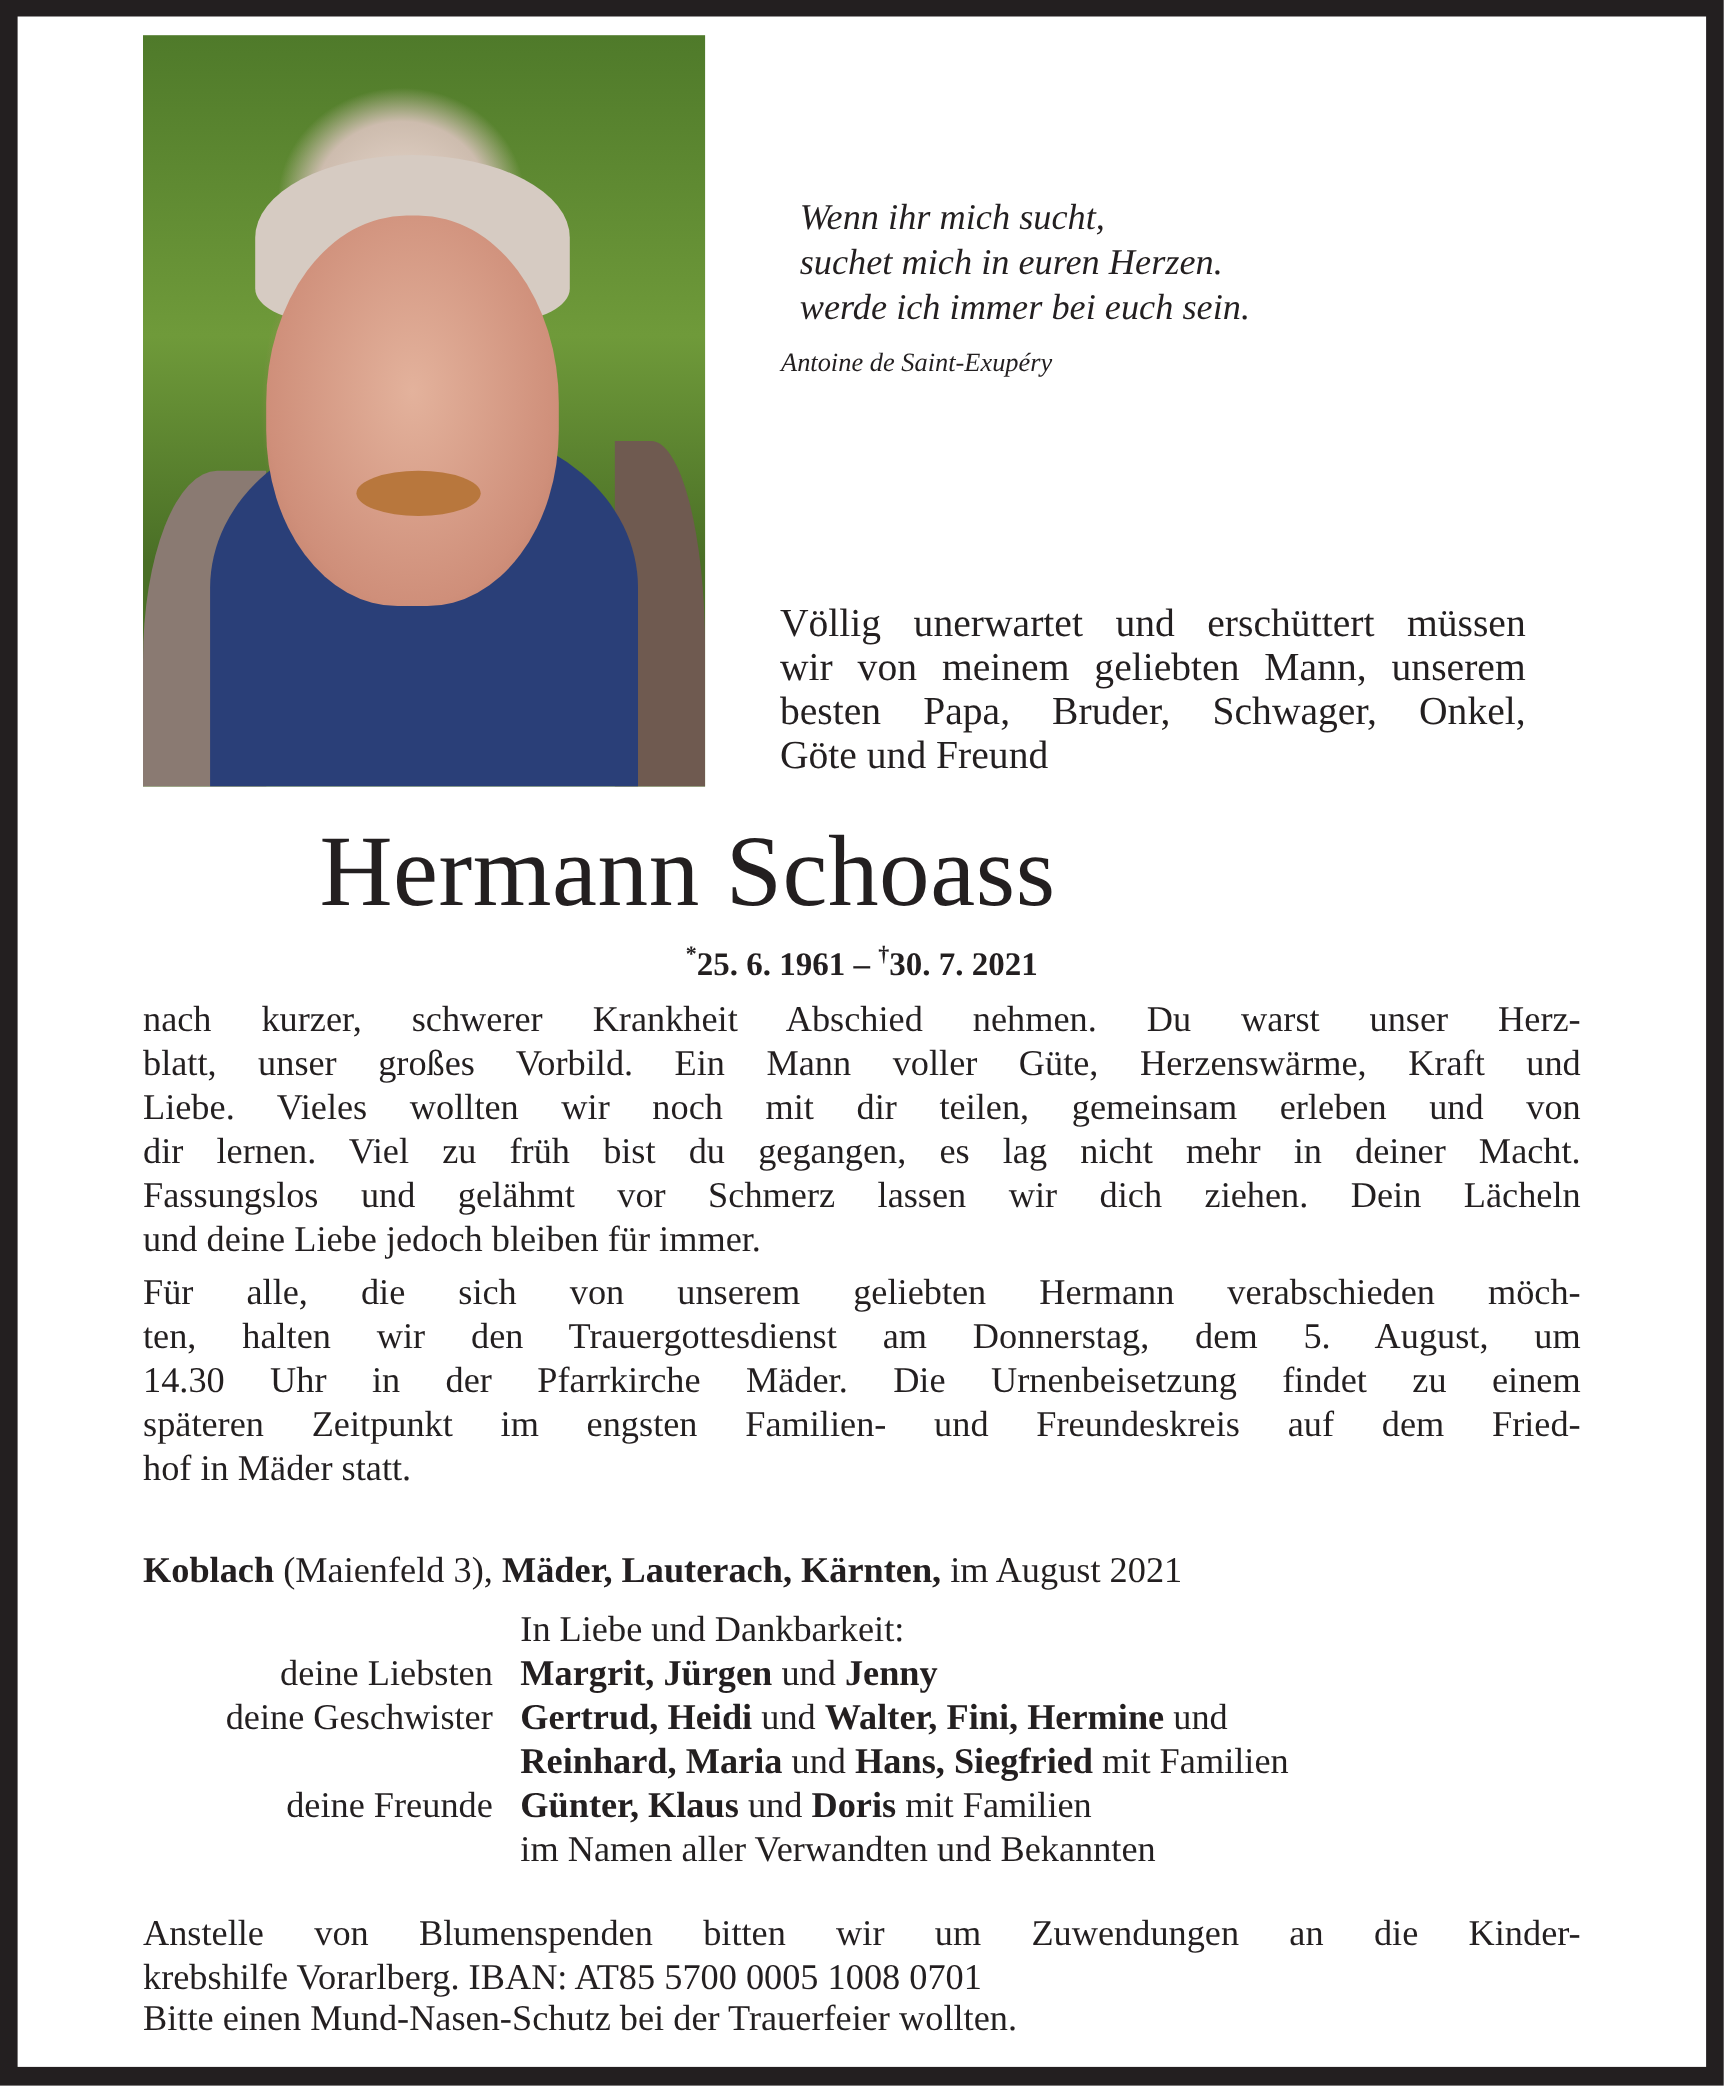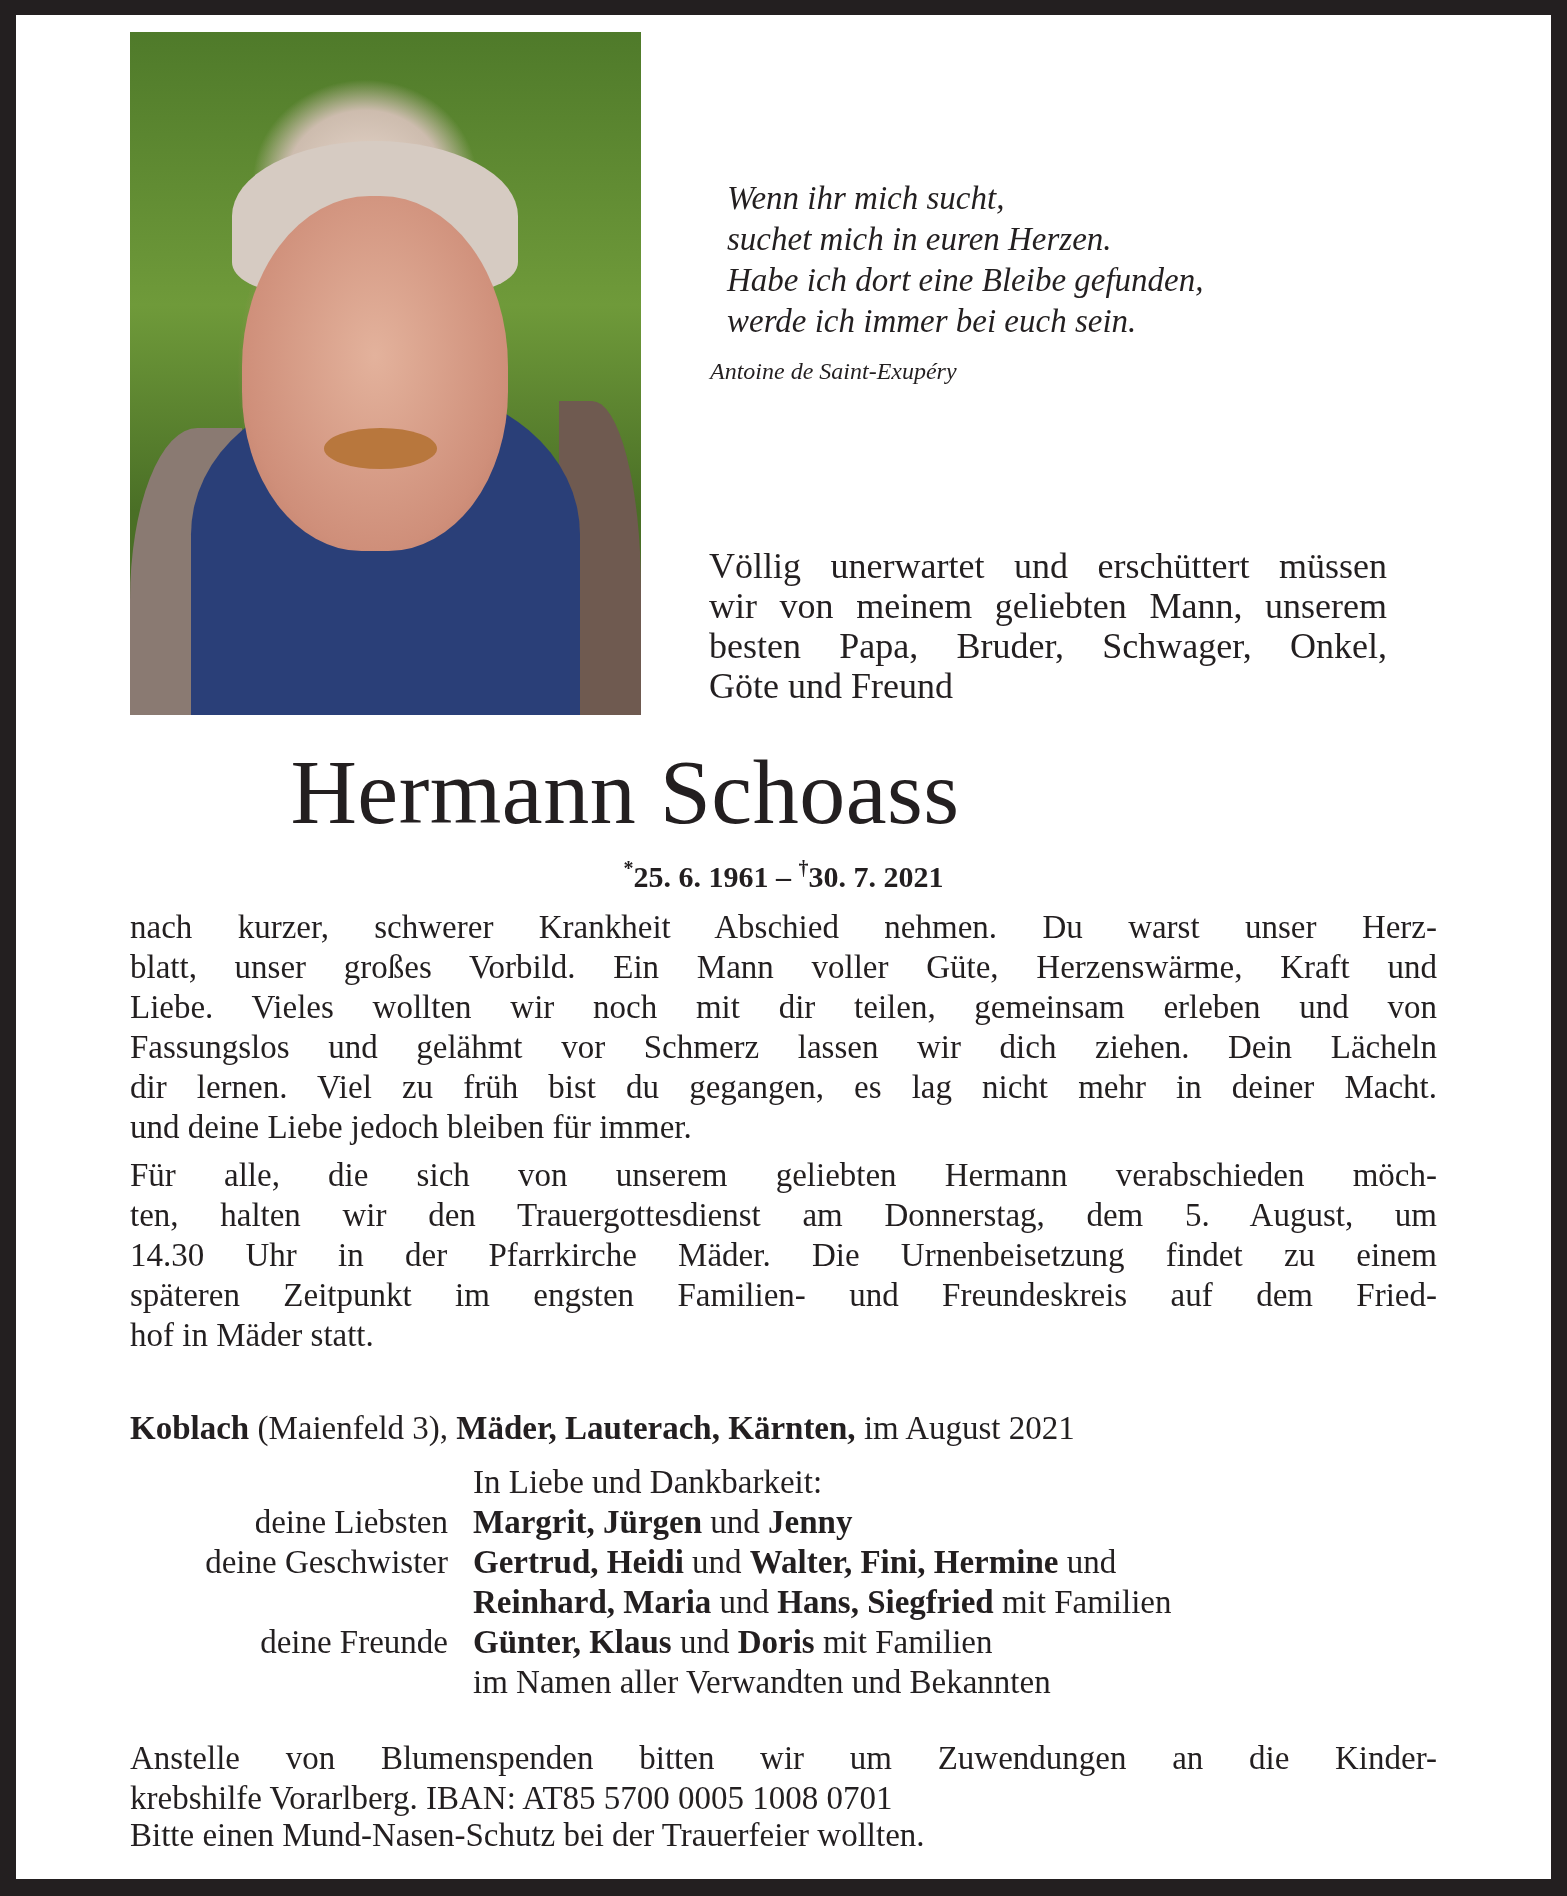--- a/index.html
+++ b/index.html
@@ -87,21 +87,20 @@
   <div class="jacket-r"></div>
   <div class="shirt"></div>
   <div class="hair"></div>
   <div class="face"></div>
   <div class="mustache"></div>
 </div>
 
 <div class="quote">
   <span class="line">Wenn ihr mich sucht,</span>
   <span class="line">suchet mich in euren Herzen.</span>
-  <span class="line">Habe ich dort eine Bleibe gefunden,</span>
   <span class="line">werde ich immer bei euch sein.</span>
   <span class="author">Antoine de Saint-Exupéry</span>
 </div>
 
 <div class="intro">
   <span class="line">Völlig unerwartet und erschüttert müssen</span>
   <span class="line">wir von meinem geliebten Mann, unserem</span>
   <span class="line">besten Papa, Bruder, Schwager, Onkel,</span>
   <span class="line last">Göte und Freund</span>
 </div>
@@ -109,22 +108,22 @@
 <div class="name">Hermann Schoass</div>
 
 <div class="dates">
   <sup>*</sup><span>25. 6. 1961</span><span> – </span><sup>†</sup><span>30. 7. 2021</span>
 </div>
 
 <div class="body p1">
   <span class="line">nach kurzer, schwerer Krankheit Abschied nehmen. Du warst unser Herz-</span>
   <span class="line">blatt, unser großes Vorbild. Ein Mann voller Güte, Herzenswärme, Kraft und</span>
   <span class="line">Liebe. Vieles wollten wir noch mit dir teilen, gemeinsam erleben und von</span>
+  <span class="line">dir lernen. Viel zu früh bist du gegangen, es lag nicht mehr in deiner Macht.</span>
   <span class="line">Fassungslos und gelähmt vor Schmerz lassen wir dich ziehen. Dein Lächeln</span>
-  <span class="line">dir lernen. Viel zu früh bist du gegangen, es lag nicht mehr in deiner Macht.</span>
   <span class="line last">und deine Liebe jedoch bleiben für immer.</span>
 </div>
 
 <div class="body p2">
   <span class="line">Für alle, die sich von unserem geliebten Hermann verabschieden möch-</span>
   <span class="line">ten, halten wir den Trauergottesdienst am Donnerstag, dem 5. August, um</span>
   <span class="line">14.30 Uhr in der Pfarrkirche Mäder. Die Urnenbeisetzung findet zu einem</span>
   <span class="line">späteren Zeitpunkt im engsten Familien- und Freundeskreis auf dem Fried-</span>
   <span class="line last">hof in Mäder statt.</span>
 </div>

